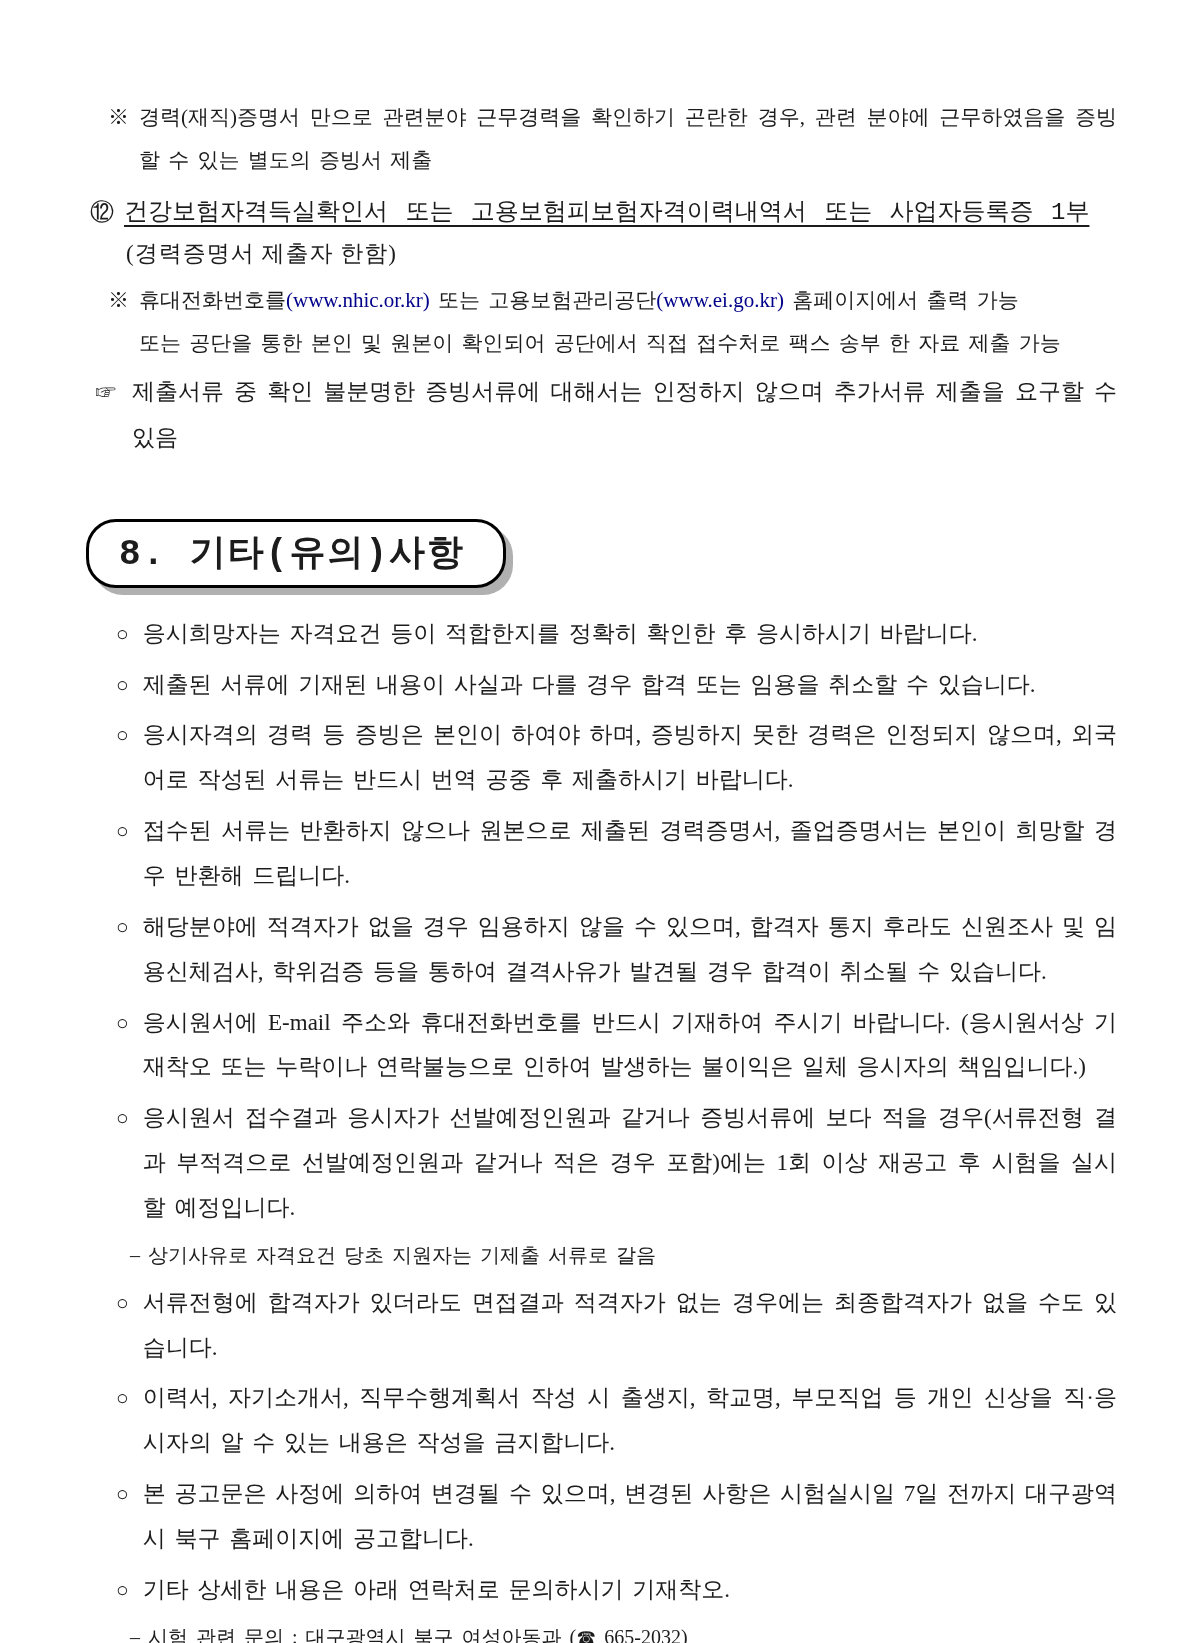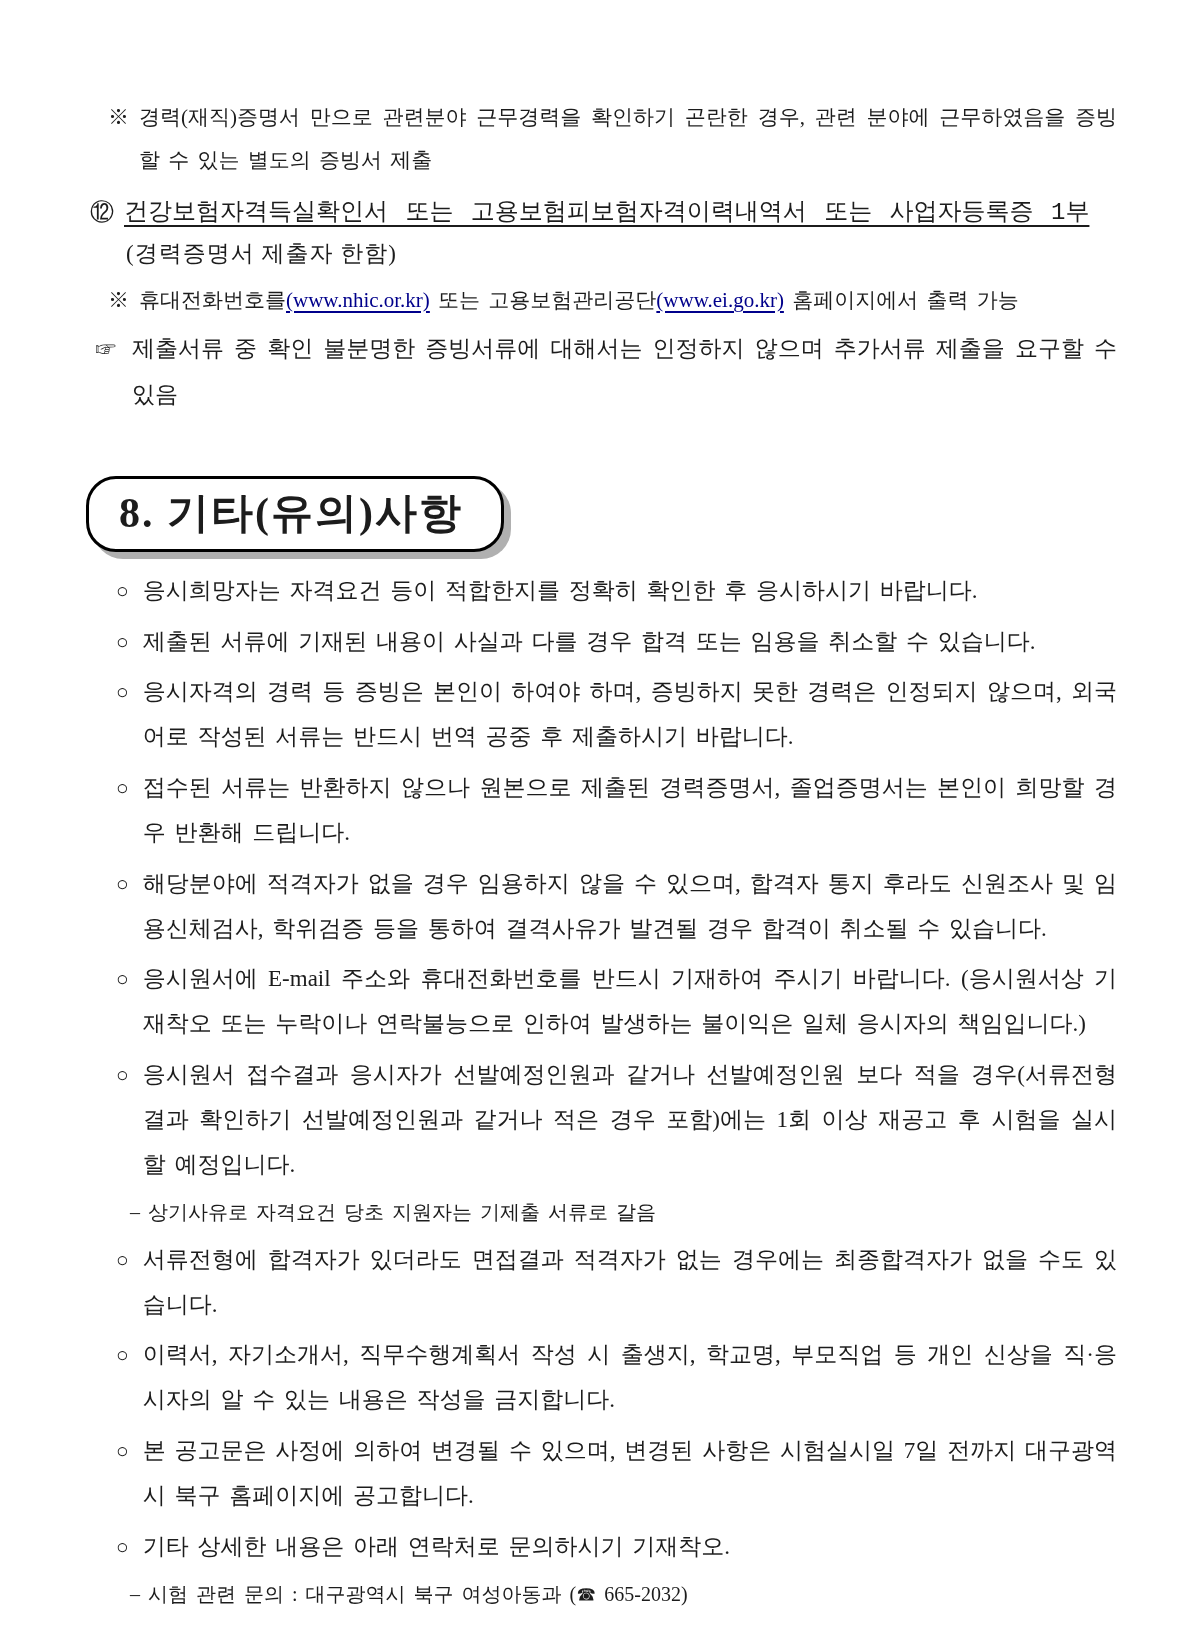--- a/index.html
+++ b/index.html
@@ -40,42 +40,41 @@
   .underlined { text-decoration: underline; text-underline-offset: 6px; font-family: Liberation Mono, monospace; }
   .item12-sub {
     font-weight: normal;
     font-size: 23px;
     margin: 2px 0 10px 36px;
     letter-spacing: 1px;
   }
 
   a.doclink, .doclink {
     color: #00008b;
-    text-decoration: underline;
     text-underline-offset: 4px;
     cursor: pointer;
   }
 
   
   .hand { font-size: 23px; margin-left: 4px; line-height: 2.0; margin-top: 4px; }
   .hand .marker { font-size: 24px; padding-right: 14px; }
 
   
   .section-header {
     display: inline-block;
-    margin: 58px 0 17px -4px;
+    margin: 58px 0 24px -4px;
     background: #ffffff;
     border: 3px solid #000000;
     border-radius: 30px;
     box-shadow: 7px 7px 0 #b0b0b0;
     padding: 6px 38px 8px 30px;
-    font-size: 42px;
+    font-size: 36px;
     font-weight: bold;
     letter-spacing: 2px;
-    font-family: Liberation Serif, serif;
+    font-family: Liberation Mono, monospace;
   }
 
   
   .bullets { margin-left: 26px; }
   .bullet { margin-bottom: 6px; }
   .bullet .marker { font-size: 21px; padding-top: 2px; padding-right: 14px; }
   .bullet.sub {
     font-size: 20px;
     margin-left: 14px;
     margin-bottom: 8px;
@@ -96,20 +95,21 @@
   <div class="row item12">
     <span class="marker">⑫</span>
     <span class="btext underlined">건강보험자격득실확인서 또는 고용보험피보험자격이력내역서 또는 사업자등록증 1부</span>
   </div>
   <div class="item12-sub">(경력증명서 제출자 한함)</div>
 
   <div class="row note">
     <span class="marker">※</span>
     <span class="btext"><span>휴대전화번호를</span><span class="doclink">(www.nhic.or.kr)</span><span> 또는 고용보험관리공단</span><span class="doclink">(www.ei.go.kr)</span><span> 홈페이지에서 출력 가능</span>
       <br>
+      <span>또는 공단을 통한 본인 및 원본이 확인되어 공단에서 직접 접수처로 팩스 송부 한 자료 제출 가능</span>
     </span>
   </div>
 
   <div class="row hand">
     <span class="marker">☞</span>
     <span class="btext">제출서류 중 확인 불분명한 증빙서류에 대해서는 인정하지 않으며 추가서류 제출을 요구할 수 있음</span>
   </div>
 
   <div>
     <div class="section-header">8. 기타(유의)사항</div>
@@ -135,21 +135,21 @@
       <div class="row bullet">
         <span class="marker">○</span>
         <span class="btext">해당분야에 적격자가 없을 경우 임용하지 않을 수 있으며, 합격자 통지 후라도 신원조사 및 임용신체검사, 학위검증 등을 통하여 결격사유가 발견될 경우 합격이 취소될 수 있습니다.</span>
       </div>
       <div class="row bullet">
         <span class="marker">○</span>
         <span class="btext">응시원서에 E-mail 주소와 휴대전화번호를 반드시 기재하여 주시기 바랍니다. (응시원서상 기재착오 또는 누락이나 연락불능으로 인하여 발생하는 불이익은 일체 응시자의 책임입니다.)</span>
       </div>
       <div class="row bullet">
         <span class="marker">○</span>
-        <span class="btext">응시원서 접수결과 응시자가 선발예정인원과 같거나 선발예정인원 보다 적을 경우(서류전형 결과 확인하기 선발예정인원과 같거나 적은 경우 포함)에는 1회 이상 재공고 후 시험을 실시할 예정입니다.</span>
+        <span class="btext">응시원서 접수결과 응시자가 선발예정인원과 같거나 증빙서류에 보다 적을 경우(서류전형 결과 부적격으로 선발예정인원과 같거나 적은 경우 포함)에는 1회 이상 재공고 후 시험을 실시할 예정입니다.</span>
       </div>
       <div class="row bullet sub">
         <span class="marker">–</span>
         <span class="btext">상기사유로 자격요건 당초 지원자는 기제출 서류로 갈음</span>
       </div>
       <div class="row bullet">
         <span class="marker">○</span>
         <span class="btext">서류전형에 합격자가 있더라도 면접결과 적격자가 없는 경우에는 최종합격자가 없을 수도 있습니다.</span>
       </div>
       <div class="row bullet">

